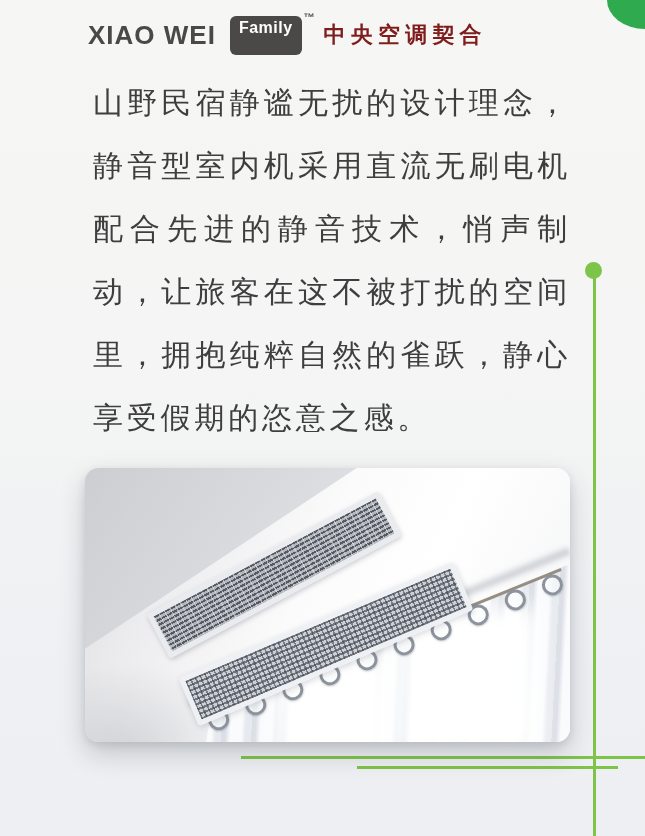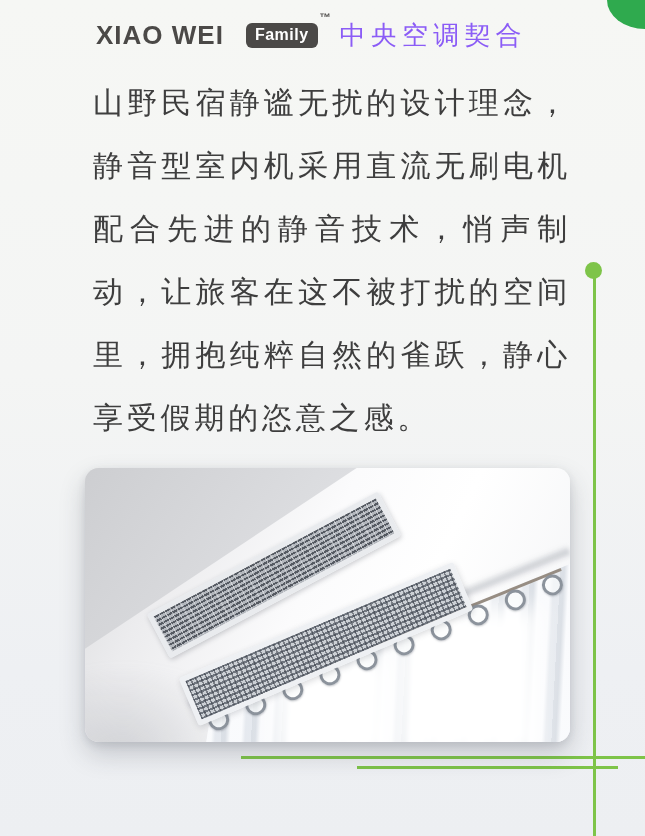--- a/index.html
+++ b/index.html
@@ -12,25 +12,25 @@
   .corner-green{position:absolute;top:0;right:0;width:38px;height:29px;
     background:#2faa4e;border-bottom-left-radius:100% 100%;}
   .dot{position:absolute;left:585px;top:262px;width:17px;height:17px;border-radius:50%;background:#7ec449;}
   .vline{position:absolute;left:593px;top:277px;width:3px;height:559px;background:#7ec449;}
   .hline1{position:absolute;left:241px;top:756px;width:404px;height:3px;background:#7ec449;}
   .hline2{position:absolute;left:357px;top:766px;width:261px;height:3px;background:#7ec449;}
 
   
   .content{position:absolute;left:85px;top:7px;width:478px;}
   .brand-line{height:56px;display:flex;align-items:center;}
-  .wordmark{font-weight:bold;font-size:26px;letter-spacing:1px;color:#4b4947;margin-left:11px;white-space:nowrap;}
+  .wordmark{font-weight:bold;font-size:26px;letter-spacing:1px;color:#4b4947;margin-left:3px;white-space:nowrap;}
   .badge{background:#4b4947;color:#ffffff;font-weight:bold;font-size:16px;line-height:1;
-    padding:4px 9px 5px;border-radius:6px;margin-left:22px;letter-spacing:.5px;}
+    padding:4px 9px 19px;border-radius:6px;margin-left:14px;letter-spacing:.5px;}
   .tm{font-size:11px;font-weight:bold;color:#4b4947;align-self:flex-start;margin:4px 0 0 2px;}
-  .heading{font-size:26px;color:#8b5cf6;letter-spacing:5.2px;margin-left:9px;white-space:nowrap;}
+  .heading{font-size:22px;color:#7f1d1d;letter-spacing:5.2px;margin-left:9px;white-space:nowrap;font-weight:bold;}
   .body-text{margin:8px;width:478px;font-size:30px;line-height:63px;letter-spacing:3.8px;
     color:#3e3e3e;text-align:justify;line-break:strict;word-break:normal;}
 
   
   .photo{position:absolute;left:85px;top:468px;width:485px;height:274px;border-radius:14px;overflow:hidden;
     background:linear-gradient(115deg,#d9dadc 0%,#ececee 20%,#fbfbfc 45%,#ffffff 65%,#f2f3f5 100%);
     box-shadow:0 12px 26px rgba(50,55,70,.22),0 3px 8px rgba(50,55,70,.12);}
   .ceiling-wedge{position:absolute;inset:0;clip-path:polygon(0 0,56% 0,0 66%);
     background:linear-gradient(125deg,#cdced1 0%,#dddee1 40%,#f0f0f2 78%,#f7f7f8 100%);}
   .wall-shadow{position:absolute;left:-25px;bottom:-35px;width:210px;height:120px;

